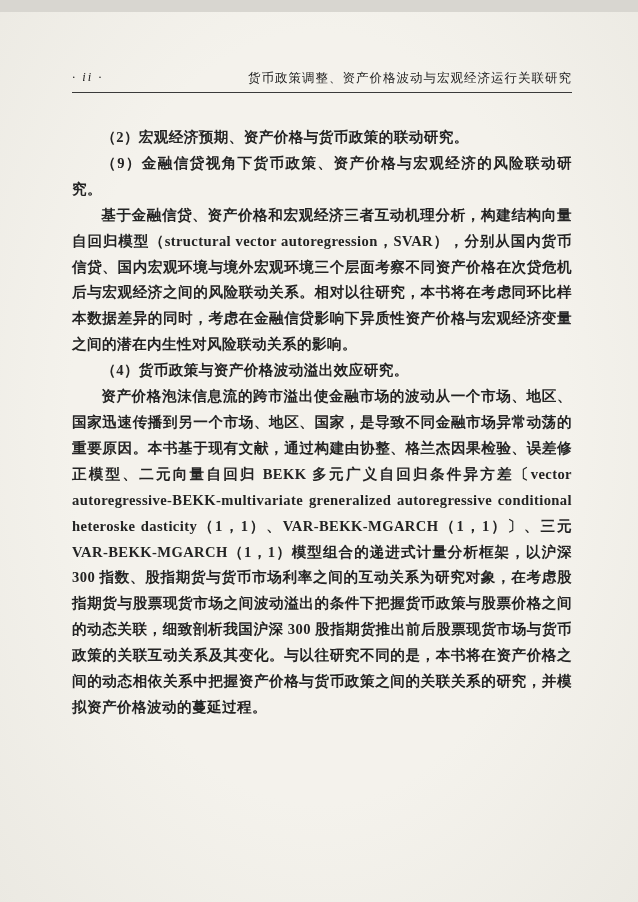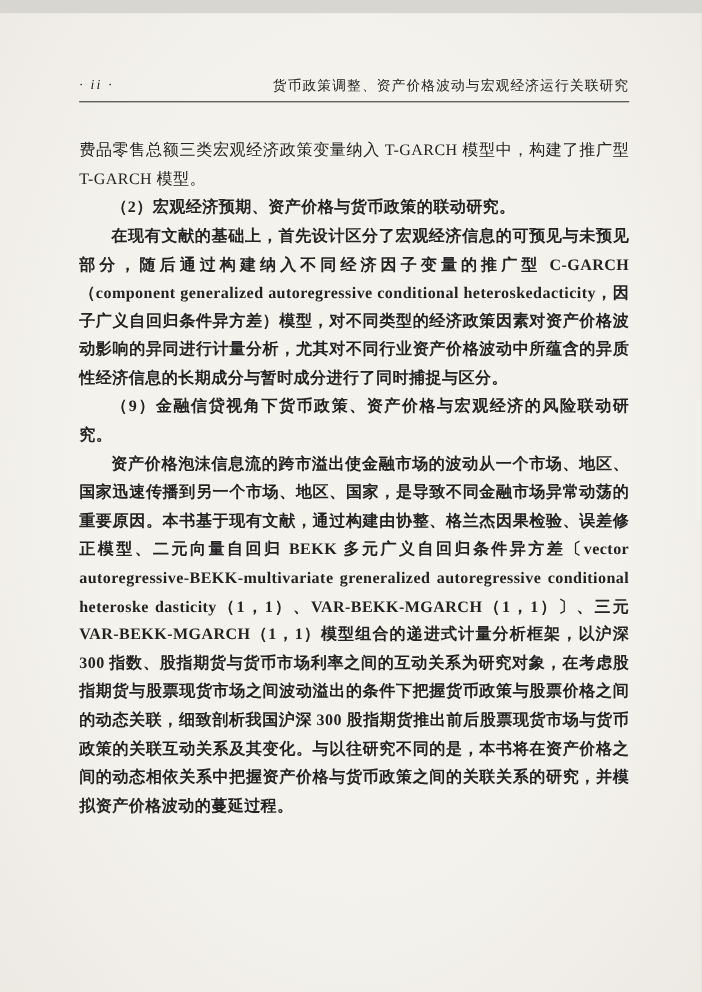--- a/index.html
+++ b/index.html
@@ -64,19 +64,19 @@
 </head>
 <body>
 
 <div class="page">
   <header class="page-header">
     <span class="page-num">· ii ·</span>
     <span class="running-title">货币政策调整、资产价格波动与宏观经济运行关联研究</span>
   </header>
   <hr class="header-rule">
   <main class="body-text">
-      <p class="para">费品零售总额三类宏观经济政策变量纳入 T-GARCH 模型中，构建了推广型 T-GARCH 模型。</p>
       <p class="para indent">（2）宏观经济预期、资产价格与货币政策的联动研究。</p>
-      <p class="para indent">在现有文献的基础上，首先设计区分了宏观经济信息的可预见与未预见部分，随后通过构建纳入不同经济因子变量的推广型 C-GARCH（component generalized autoregressive conditional heteroskedacticity，因子广义自回归条件异方差）模型，对不同类型的经济政策因素对资产价格波动影响的异同进行计量分析，尤其对不同行业资产价格波动中所蕴含的异质性经济信息的长期成分与暂时成分进行了同时捕捉与区分。</p>
       <p class="para indent">（9）金融信贷视角下货币政策、资产价格与宏观经济的风险联动研究。</p>
+      <p class="para indent">基于金融信贷、资产价格和宏观经济三者互动机理分析，构建结构向量自回归模型（structural vector autoregression，SVAR），分别从国内货币信贷、国内宏观环境与境外宏观环境三个层面考察不同资产价格在次贷危机后与宏观经济之间的风险联动关系。相对以往研究，本书将在考虑同环比样本数据差异的同时，考虑在金融信贷影响下异质性资产价格与宏观经济变量之间的潜在内生性对风险联动关系的影响。</p>
+      <p class="para indent">（4）货币政策与资产价格波动溢出效应研究。</p>
       <p class="para indent">资产价格泡沫信息流的跨市溢出使金融市场的波动从一个市场、地区、国家迅速传播到另一个市场、地区、国家，是导致不同金融市场异常动荡的重要原因。本书基于现有文献，通过构建由协整、格兰杰因果检验、误差修正模型、二元向量自回归 BEKK 多元广义自回归条件异方差〔vector autoregressive-BEKK-multivariate greneralized autoregressive conditional heteroske dasticity（1，1）、VAR-BEKK-MGARCH（1，1）〕、三元 VAR-BEKK-MGARCH（1，1）模型组合的递进式计量分析框架，以沪深 300 指数、股指期货与货币市场利率之间的互动关系为研究对象，在考虑股指期货与股票现货市场之间波动溢出的条件下把握货币政策与股票价格之间的动态关联，细致剖析我国沪深 300 股指期货推出前后股票现货市场与货币政策的关联互动关系及其变化。与以往研究不同的是，本书将在资产价格之间的动态相依关系中把握资产价格与货币政策之间的关联关系的研究，并模拟资产价格波动的蔓延过程。</p>
     </main>
 </div>
 
 </body></html>

